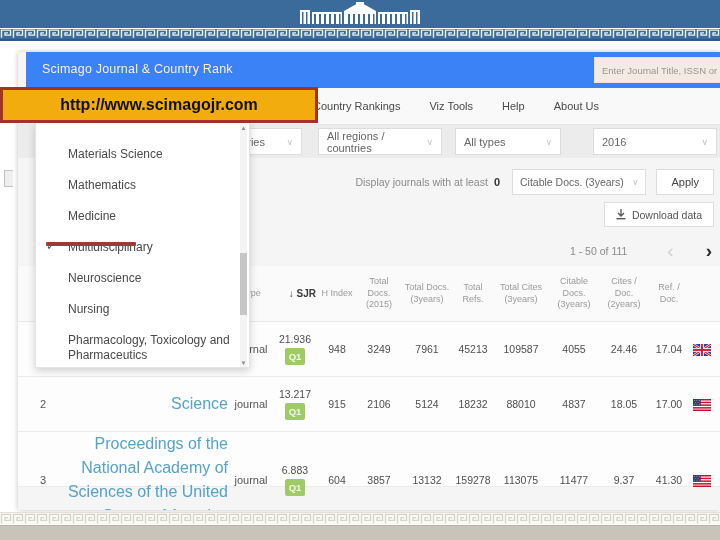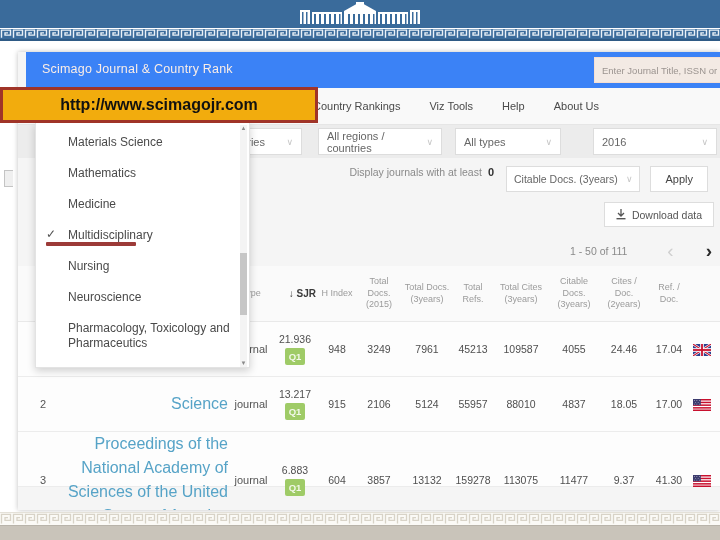--- a/index.html
+++ b/index.html
@@ -27,21 +27,21 @@
   .nav-item:first-child { margin-left:295px; }
 
   .filter-row { position:absolute; left:0; top:73px; width:100%; height:33px; background:#ECECEC; }
   .select-box { position:absolute; top:3px; height:27px; background:#fff; border:1px solid #DDD; font-size:11px; color:#666; display:flex; align-items:center; padding:0 8px; }
   .select-box .chev { margin-left:auto; color:#C5C5C5; font-size:9px; padding-left:8px; }
   .sel-cat { left:134px; width:150px; }
   .sel-region { left:300px; width:124px; }
   .sel-type { left:437px; width:106px; }
   .sel-year { left:575px; width:124px; }
 
-  .display-row { position:absolute; left:0; top:114px; width:100%; height:32px; display:flex; justify-content:flex-end; padding-right:12px; }
+  .display-row { position:absolute; left:0; top:114px; width:100%; height:32px; display:flex; align-items:center; justify-content:flex-end; padding-right:6px; }
   .display-label { font-size:10.5px; color:#8A8A8A; margin-right:6px; }
   .display-value { font-size:11px; color:#333; font-weight:bold; margin-right:12px; }
   .metric-select { height:26px; background:#fff; border:1px solid #DDD; font-size:10.5px; color:#666; display:flex; align-items:center; padding:0 7px; margin-right:10px; }
   .metric-select .chev { color:#C5C5C5; font-size:9px; margin-left:8px; }
   .apply-btn { height:26px; background:#fff; border:1px solid #DDD; font-size:11px; color:#444; padding:0 14px; display:flex; align-items:center; cursor:pointer; }
 
   .download-row { position:absolute; left:0; top:150px; width:100%; height:28px; display:flex; justify-content:flex-end; padding-right:6px; }
   .download-btn { height:25px; background:#fff; border:1px solid #DDD; font-size:10.5px; color:#555; padding:0 11px; display:flex; align-items:center; gap:6px; cursor:pointer; }
 
   .pagination-row { position:absolute; left:0; top:186px; width:100%; height:26px; display:flex; align-items:center; justify-content:flex-end; padding-right:8px; gap:32px; }
@@ -59,21 +59,21 @@
   .td { font-size:10.5px; color:#4F4F4F; text-align:center; }
   .td-rank { font-size:11px; color:#555; }
   .td-title { text-align:right; font-size:16px; color:#56A3C7; line-height:1.5; cursor:pointer; }
   .td-type { font-size:11px; color:#555; text-align:center; }
   .td-sjr .num { display:block; font-size:10.5px; color:#4F4F4F; margin-bottom:3px; }
   .q-badge { display:inline-block; width:20px; height:17px; background:#9FCB67; color:#F2F8EA; font-size:9.5px; font-weight:bold; line-height:17px; border-radius:2px; }
   .flag { display:inline-block; vertical-align:middle; }
 
   
   .dropdown-panel { position:absolute; left:35px; top:122px; width:215px; height:246px; background:#fff; border:1px solid #E3E3E3; box-shadow:0 3px 8px rgba(0,0,0,.18); overflow:hidden; z-index:30; }
-  .dd-list { padding-top:4px; }
+  .dd-list { padding-top:16px; }
   .dd-item { position:relative; padding:8px 18px 8px 32px; font-size:12px; color:#4A4A4A; line-height:15px; cursor:pointer; }
   .dd-check { position:absolute; left:10px; top:7px; color:#555; font-size:12px; }
   .dd-underline { position:absolute; left:10px; top:119px; width:90px; height:4px; background:#9C3A38; border-radius:1px; }
   .dd-scrollbar { position:absolute; right:2px; top:2px; width:7px; height:242px; background:#F4F4F4; }
   .dd-thumb { position:absolute; left:0; top:128px; width:7px; height:62px; background:#C6C6C6; cursor:pointer; }
   .dd-arrow { position:absolute; left:0; width:7px; font-size:6px; color:#8A8A8A; text-align:center; line-height:7px; }
   .dd-arrow.up { top:0; }
   .dd-arrow.down { bottom:0; }
 
   
@@ -235,21 +235,21 @@
       </div>
 
       <div class="tgrid trow">
         <div class="td td-rank">2</div>
         <div class="td td-title">Science</div>
         <div class="td td-type">journal</div>
         <div class="td td-sjr"><span class="num">13.217</span><span class="q-badge">Q1</span></div>
         <div class="td">915</div>
         <div class="td">2106</div>
         <div class="td">5124</div>
-        <div class="td">55957</div>
+        <div class="td">18232</div>
         <div class="td">88010</div>
         <div class="td">4837</div>
         <div class="td">18.05</div>
         <div class="td">17.00</div>
         <div class="td"><svg class="flag" width="18" height="12" viewBox="0 0 60 40">
               <rect width="60" height="40" fill="#fff"></rect>
               <g fill="#C8102E">
                 <rect y="0" width="60" height="5"></rect>
                 <rect y="9" width="60" height="5"></rect>
                 <rect y="18" width="60" height="5"></rect>
@@ -310,22 +310,22 @@
 
   <div class="dropdown-panel">
     <div class="dd-list">
       <div class="dd-item">Materials Science</div>
       <div class="dd-item">Mathematics</div>
       <div class="dd-item">Medicine</div>
       <div class="dd-item">
         <span class="dd-check">✓</span>
         <span>Multidisciplinary</span>
       </div>
+      <div class="dd-item">Neuroscience</div>
       <div class="dd-item">Nursing</div>
-      <div class="dd-item">Neuroscience</div>
       <div class="dd-item">Pharmacology, Toxicology and Pharmaceutics</div>
       <div class="dd-item">Physics and Astronomy</div>
     </div>
     <div class="dd-underline"></div>
     <div class="dd-scrollbar">
       <div class="dd-arrow up">▲</div>
       <div class="dd-thumb"></div>
       <div class="dd-arrow down">▼</div>
     </div>
   </div>

